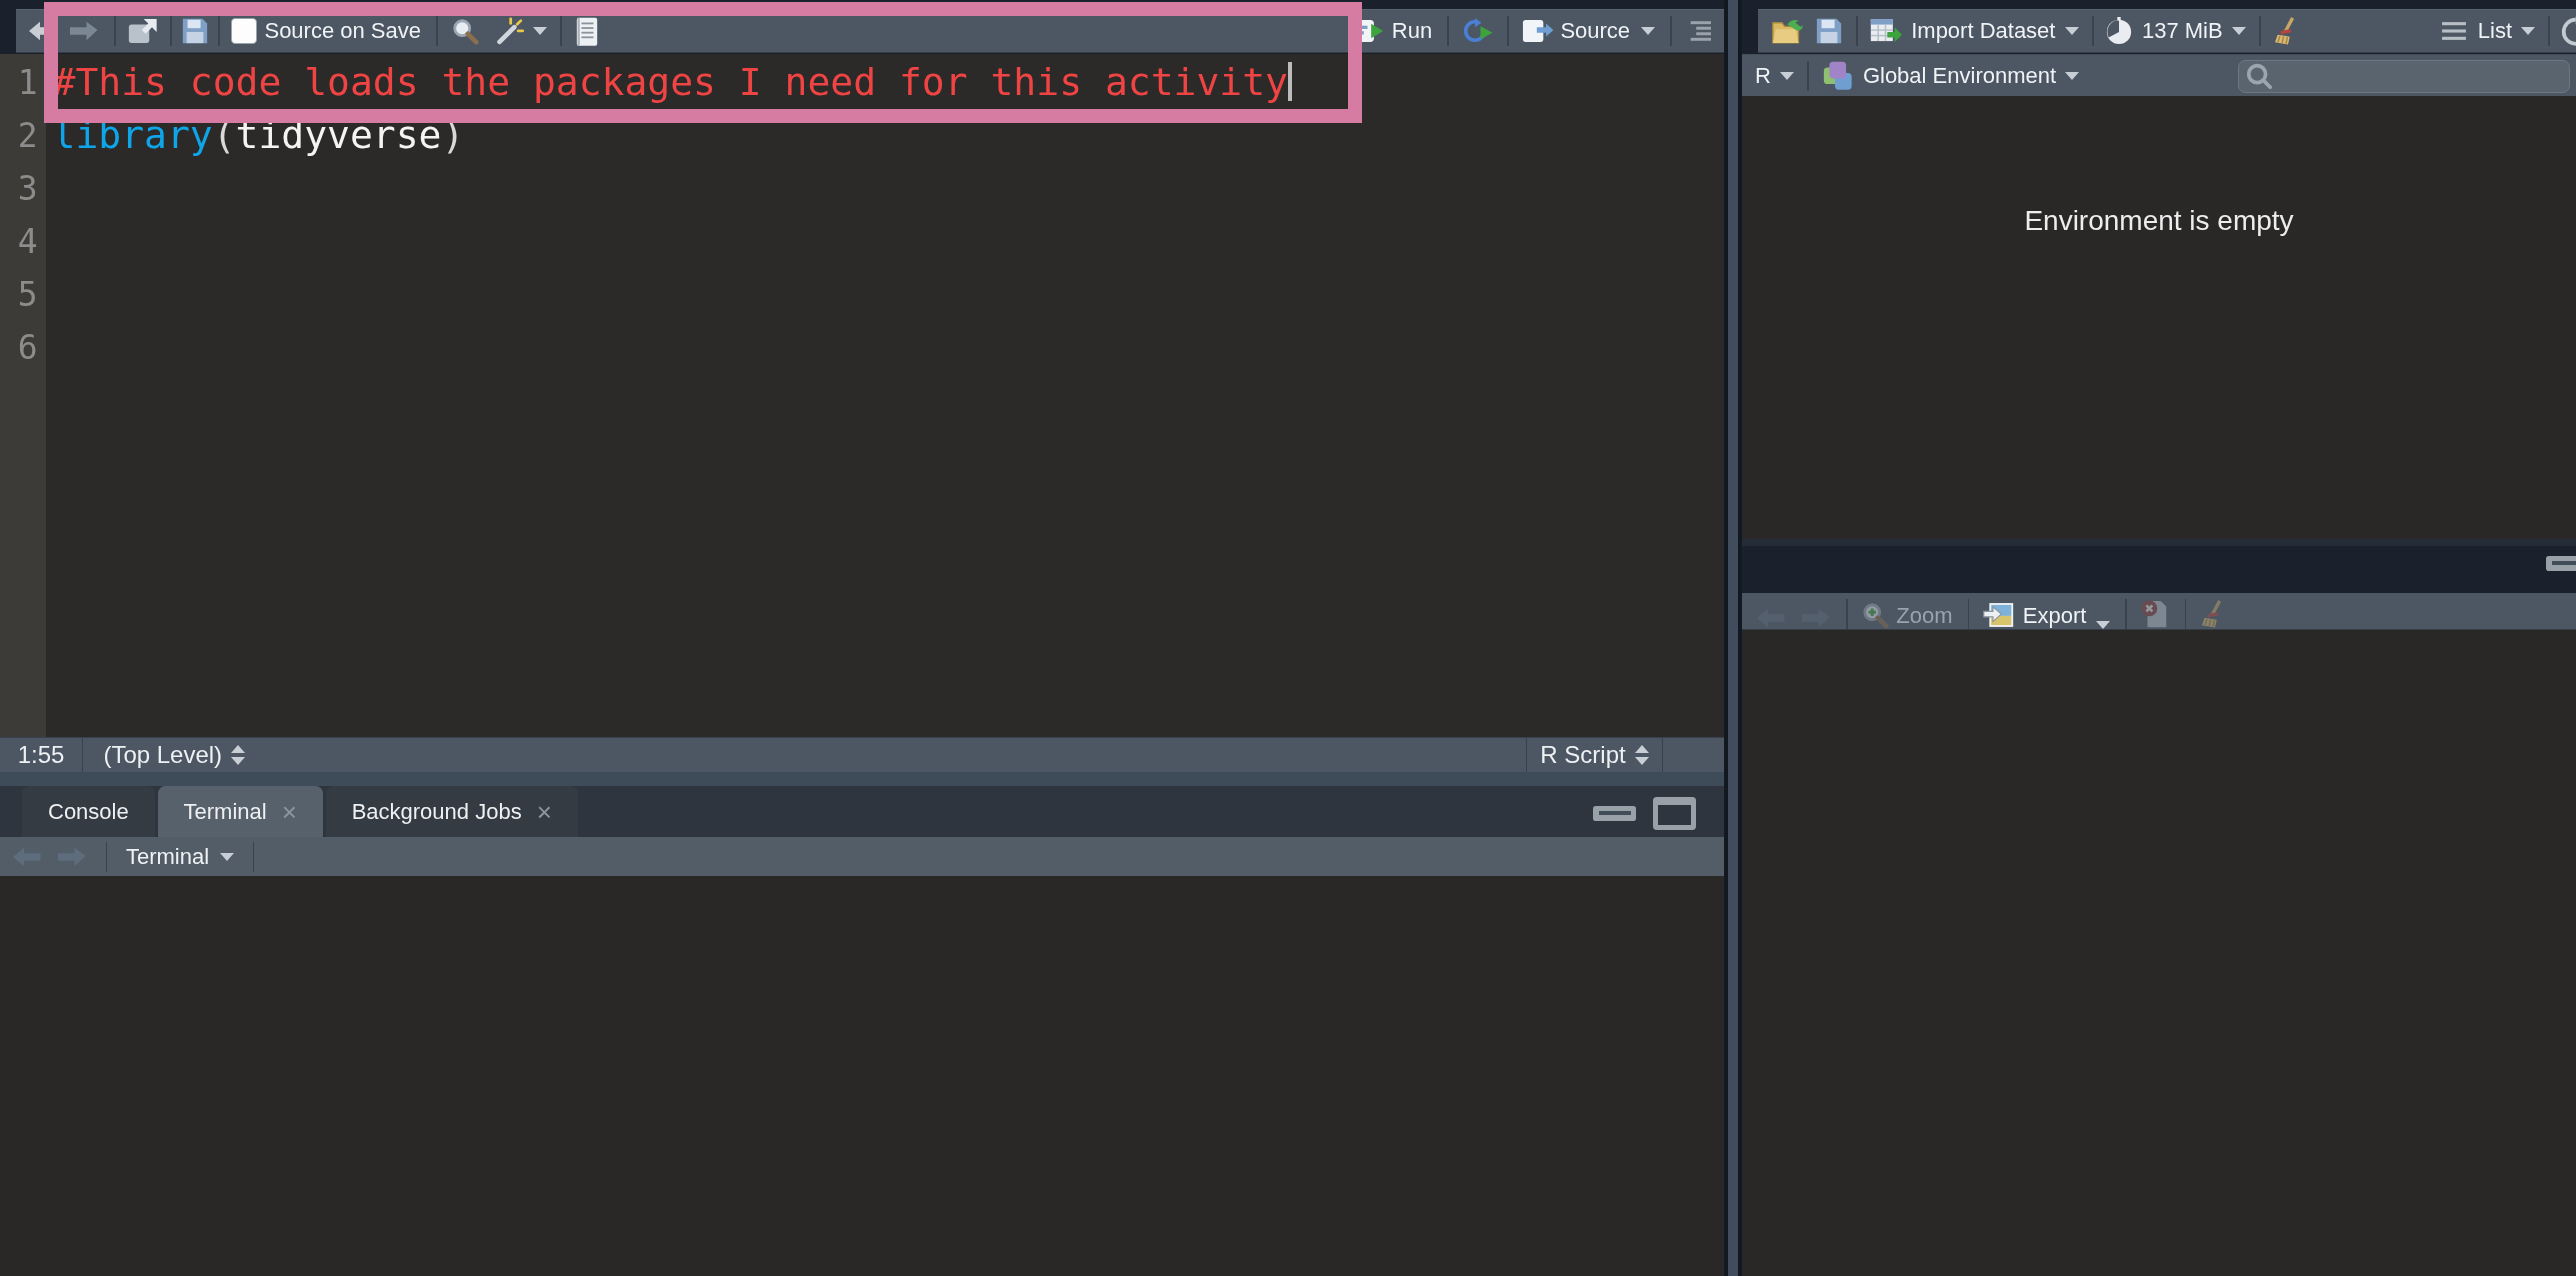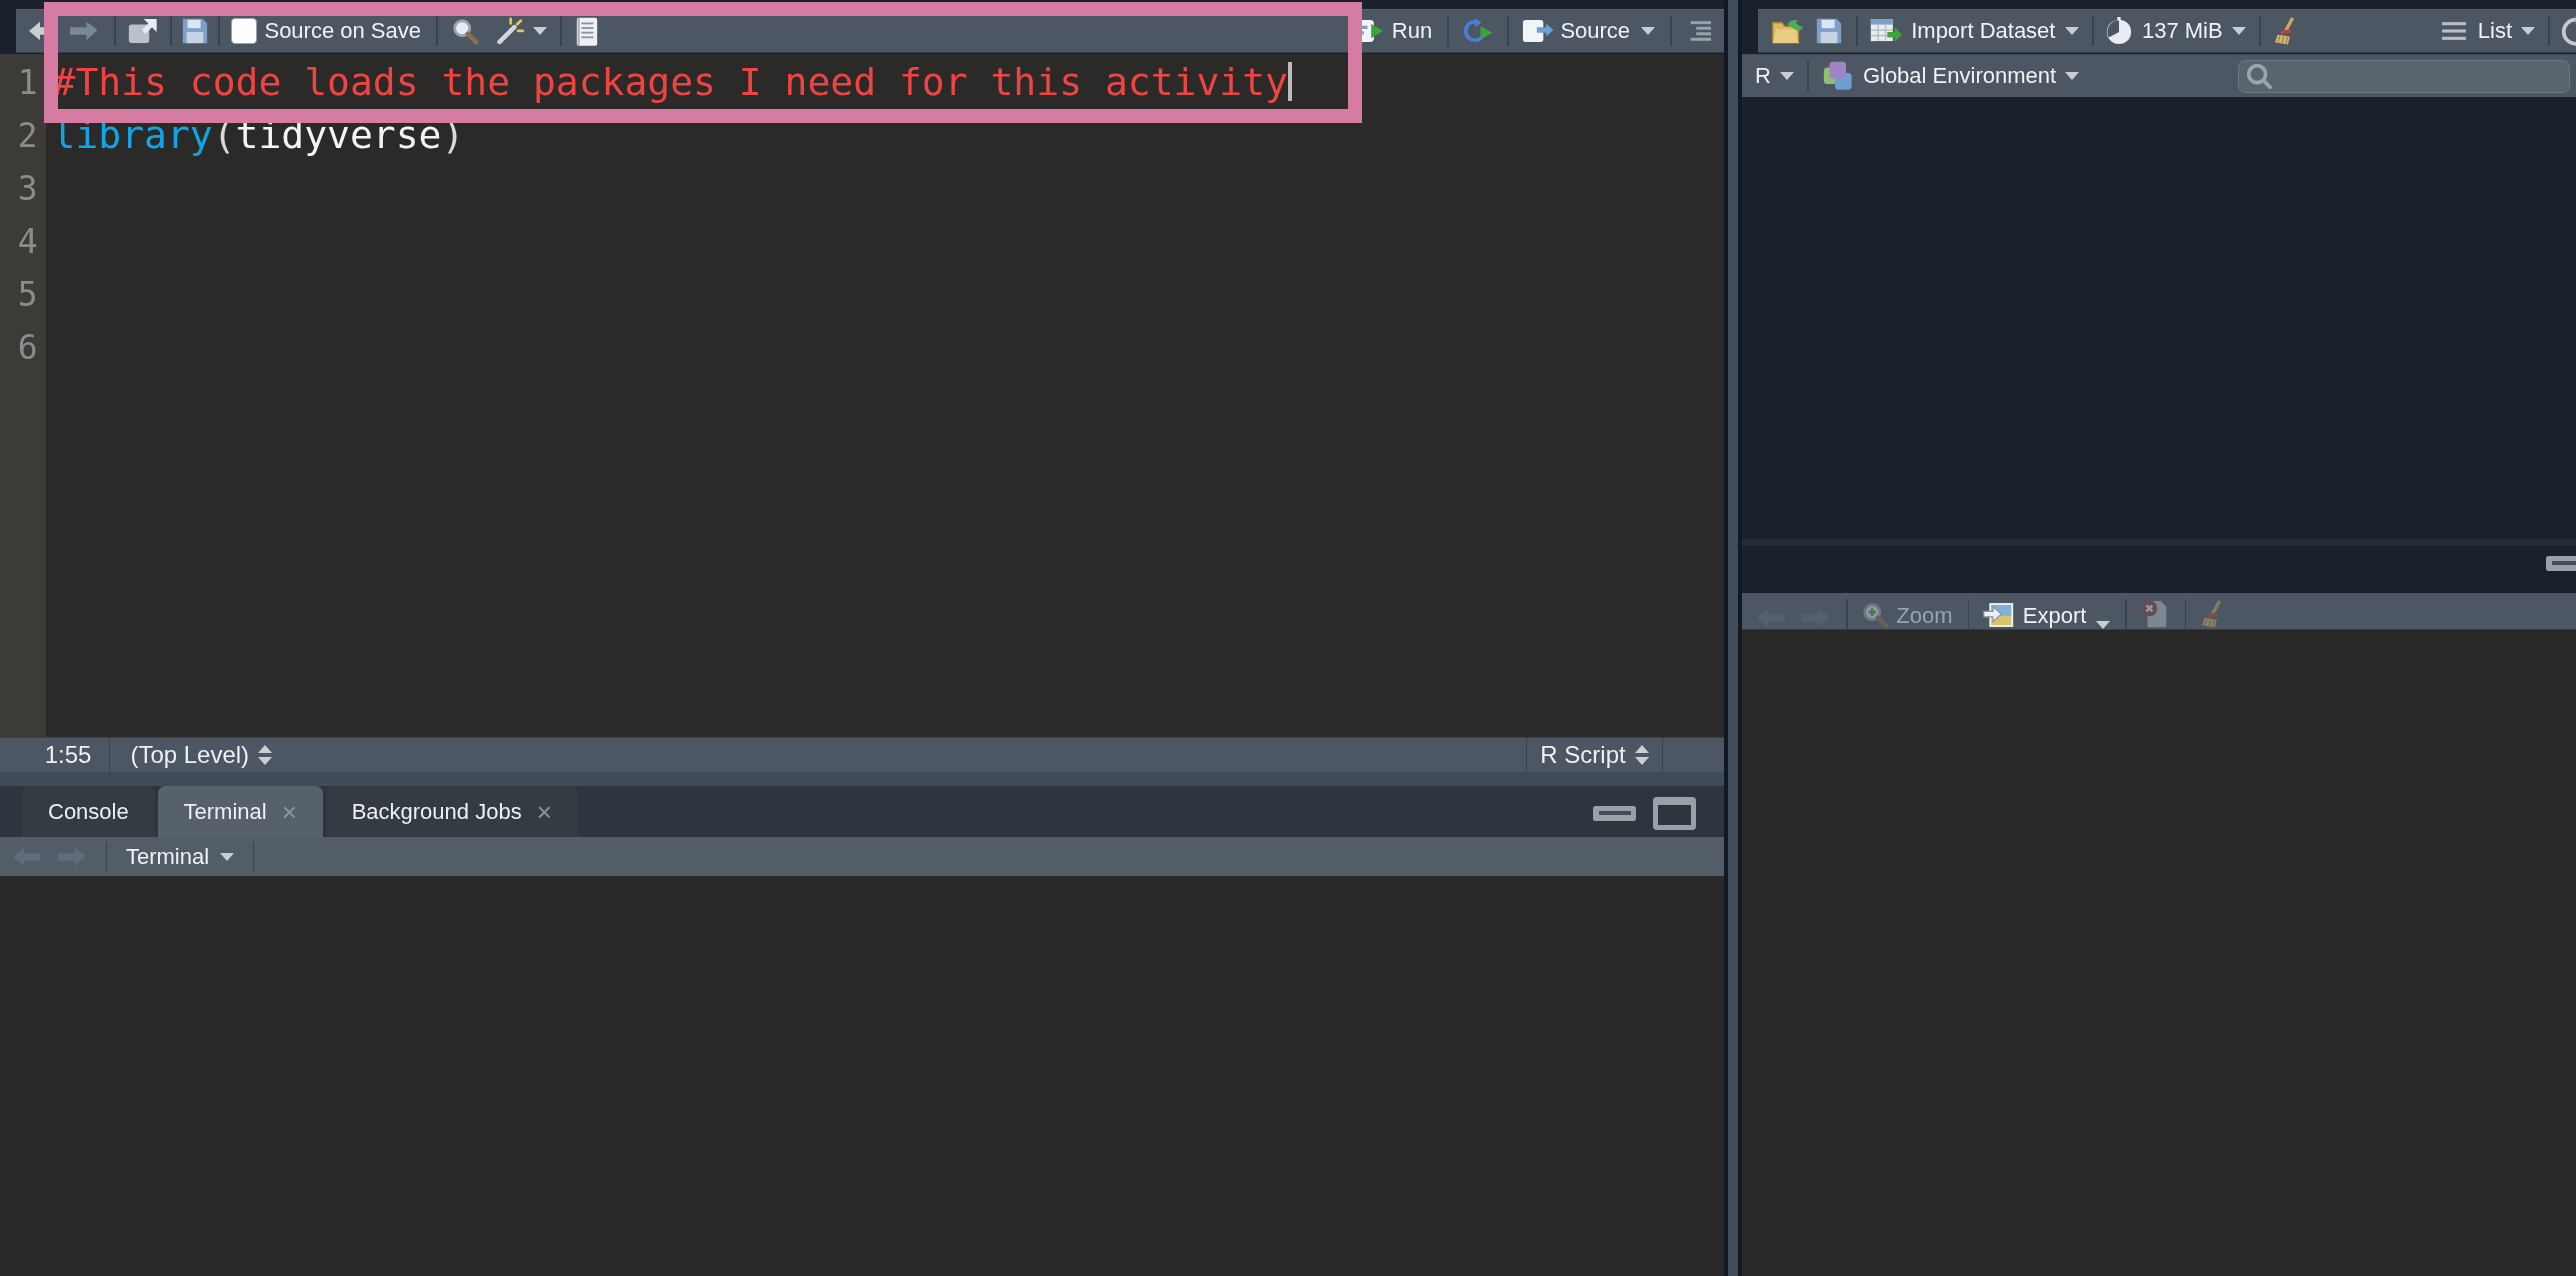--- a/index.html
+++ b/index.html
@@ -33,21 +33,21 @@
   #code{flex:1;padding:1.9px 0 0 6.5px;font-family:"DejaVu Sans Mono",monospace;font-size:38px;}
   .code-line{height:53px;line-height:53px;white-space:pre;}
   .tok-comment{color:#ef4444;}
   .tok-kw{color:#0ea5e9;}
   .tok-paren{color:#d9d9d9;}
   .tok-arg{color:#f4f4f4;}
   .cursor{display:inline-block;width:3.7px;height:39px;background:#bcbcbc;vertical-align:-6.5px;}
   
   #ed-status{position:absolute;left:0;right:0;top:737px;height:35px;background:#4d5763;
              border-top:1.9px solid #39424c;display:flex;align-items:center;box-sizing:border-box;font-size:24px;}
-  #pos-box{width:82px;text-align:right;border-right:1.9px solid #39424c;height:100%;display:flex;align-items:center;justify-content:center;padding-left:27px;}
+  #pos-box{width:82px;text-align:right;border-right:1.9px solid #39424c;height:100%;display:flex;align-items:center;justify-content:center;}
   #scope-box{display:flex;align-items:center;padding-left:20.4px;}
   #ftype-box{margin-left:auto;margin-right:61px;height:100%;display:flex;align-items:center;
              padding:0 13px;border-left:1.9px solid #39424c;border-right:1.9px solid #39424c;}
   
   .tabstrip{position:absolute;left:0;right:0;display:flex;align-items:flex-end;background:#2e353e;}
   .tab{display:flex;align-items:center;background:#343b42;color:#eef0f2;font-size:22px;
        border-radius:7.4px 7.4px 0 0;margin-right:2.8px;white-space:nowrap;}
   .tab.selected{background:#57616b;}
   .close-x{font-size:26px;color:#8d959d;margin-left:15px;line-height:1;}
   
@@ -368,20 +368,23 @@
         <span class="icon">
           <svg width="28" height="28" viewBox="0 0 15 15">
               <circle cx="6.5" cy="6.5" r="4.5" fill="none" stroke="#9aa5b0" stroke-width="2"></circle>
               <line x1="10" y1="10" x2="13.5" y2="13.5" stroke="#9aa5b0" stroke-width="2" stroke-linecap="round"></line>
             </svg>
         </span>
         <input type="text" placeholder="" style="">
       </div>
     </div>
 
+    <div id="env-content">
+      <div id="env-empty">Environment is empty</div>
+    </div>
 
     <div id="out-gap"></div>
 
     <div class="winctl" style="right:-13px;top:556px;">
       <span class="min-ico"></span>
     </div>
 
     <div id="plots-toolbar">
       <span class="icon gap14 dimset">
         <svg width="31.5" height="22" viewBox="0 0 17 12">

